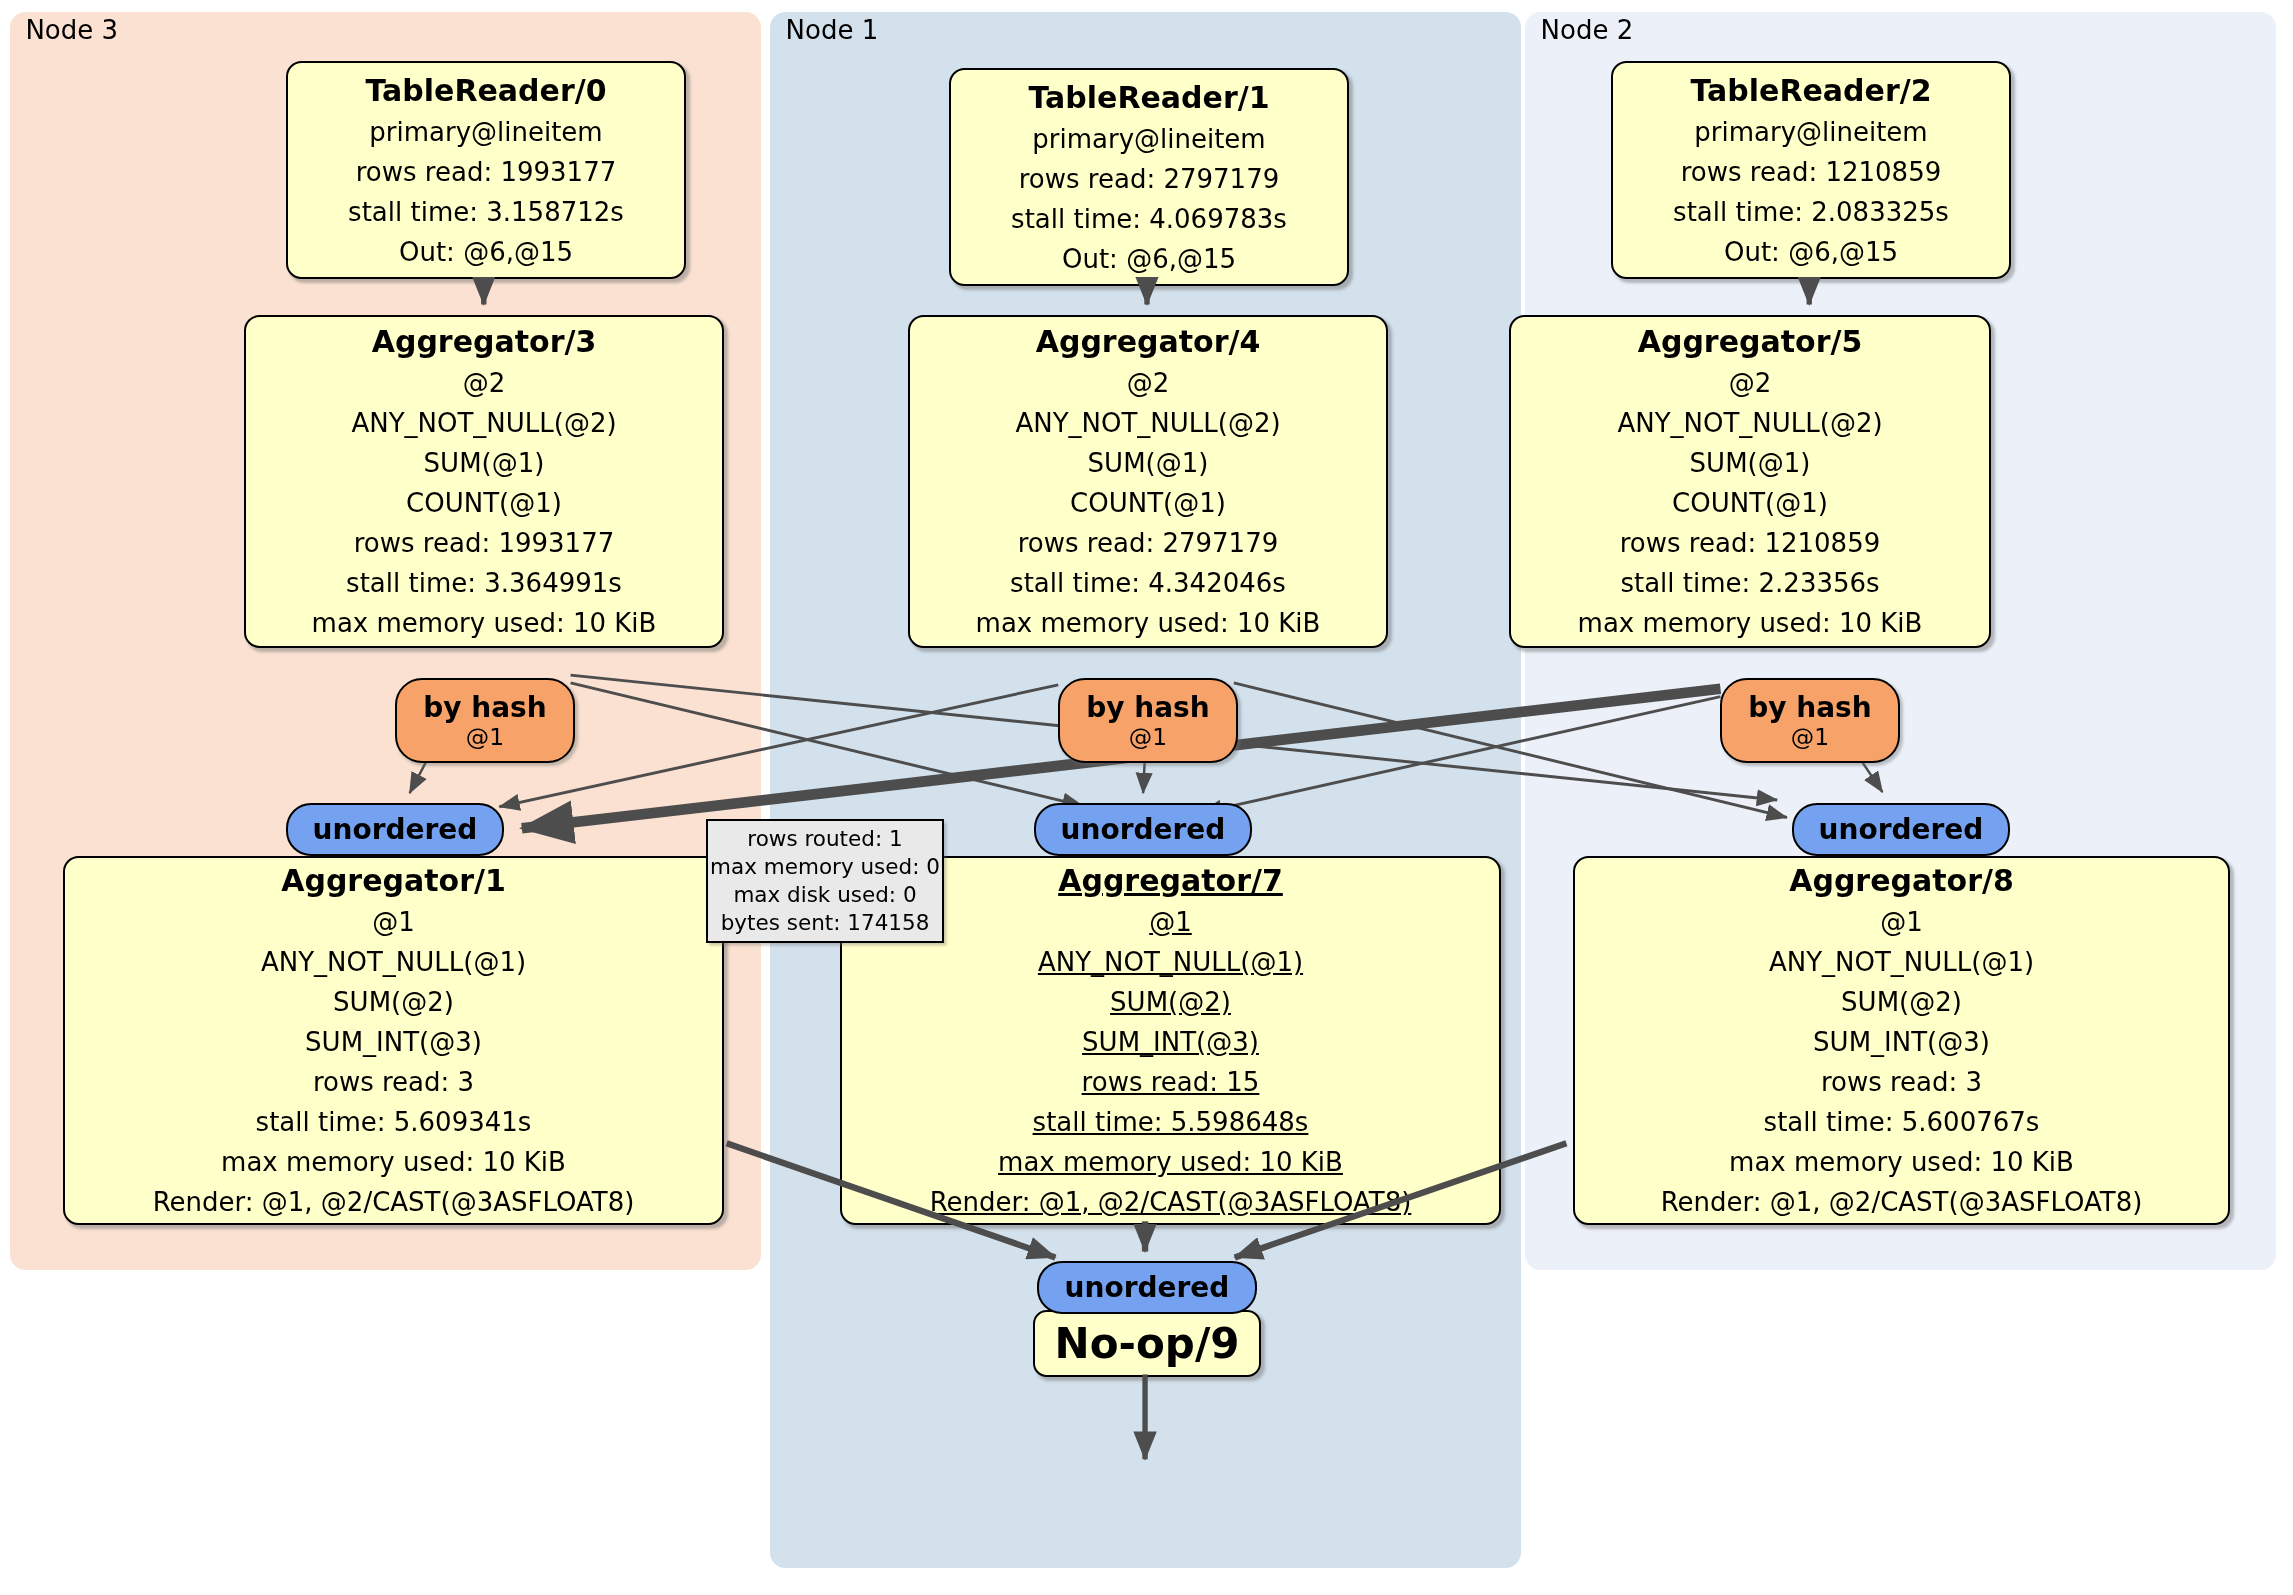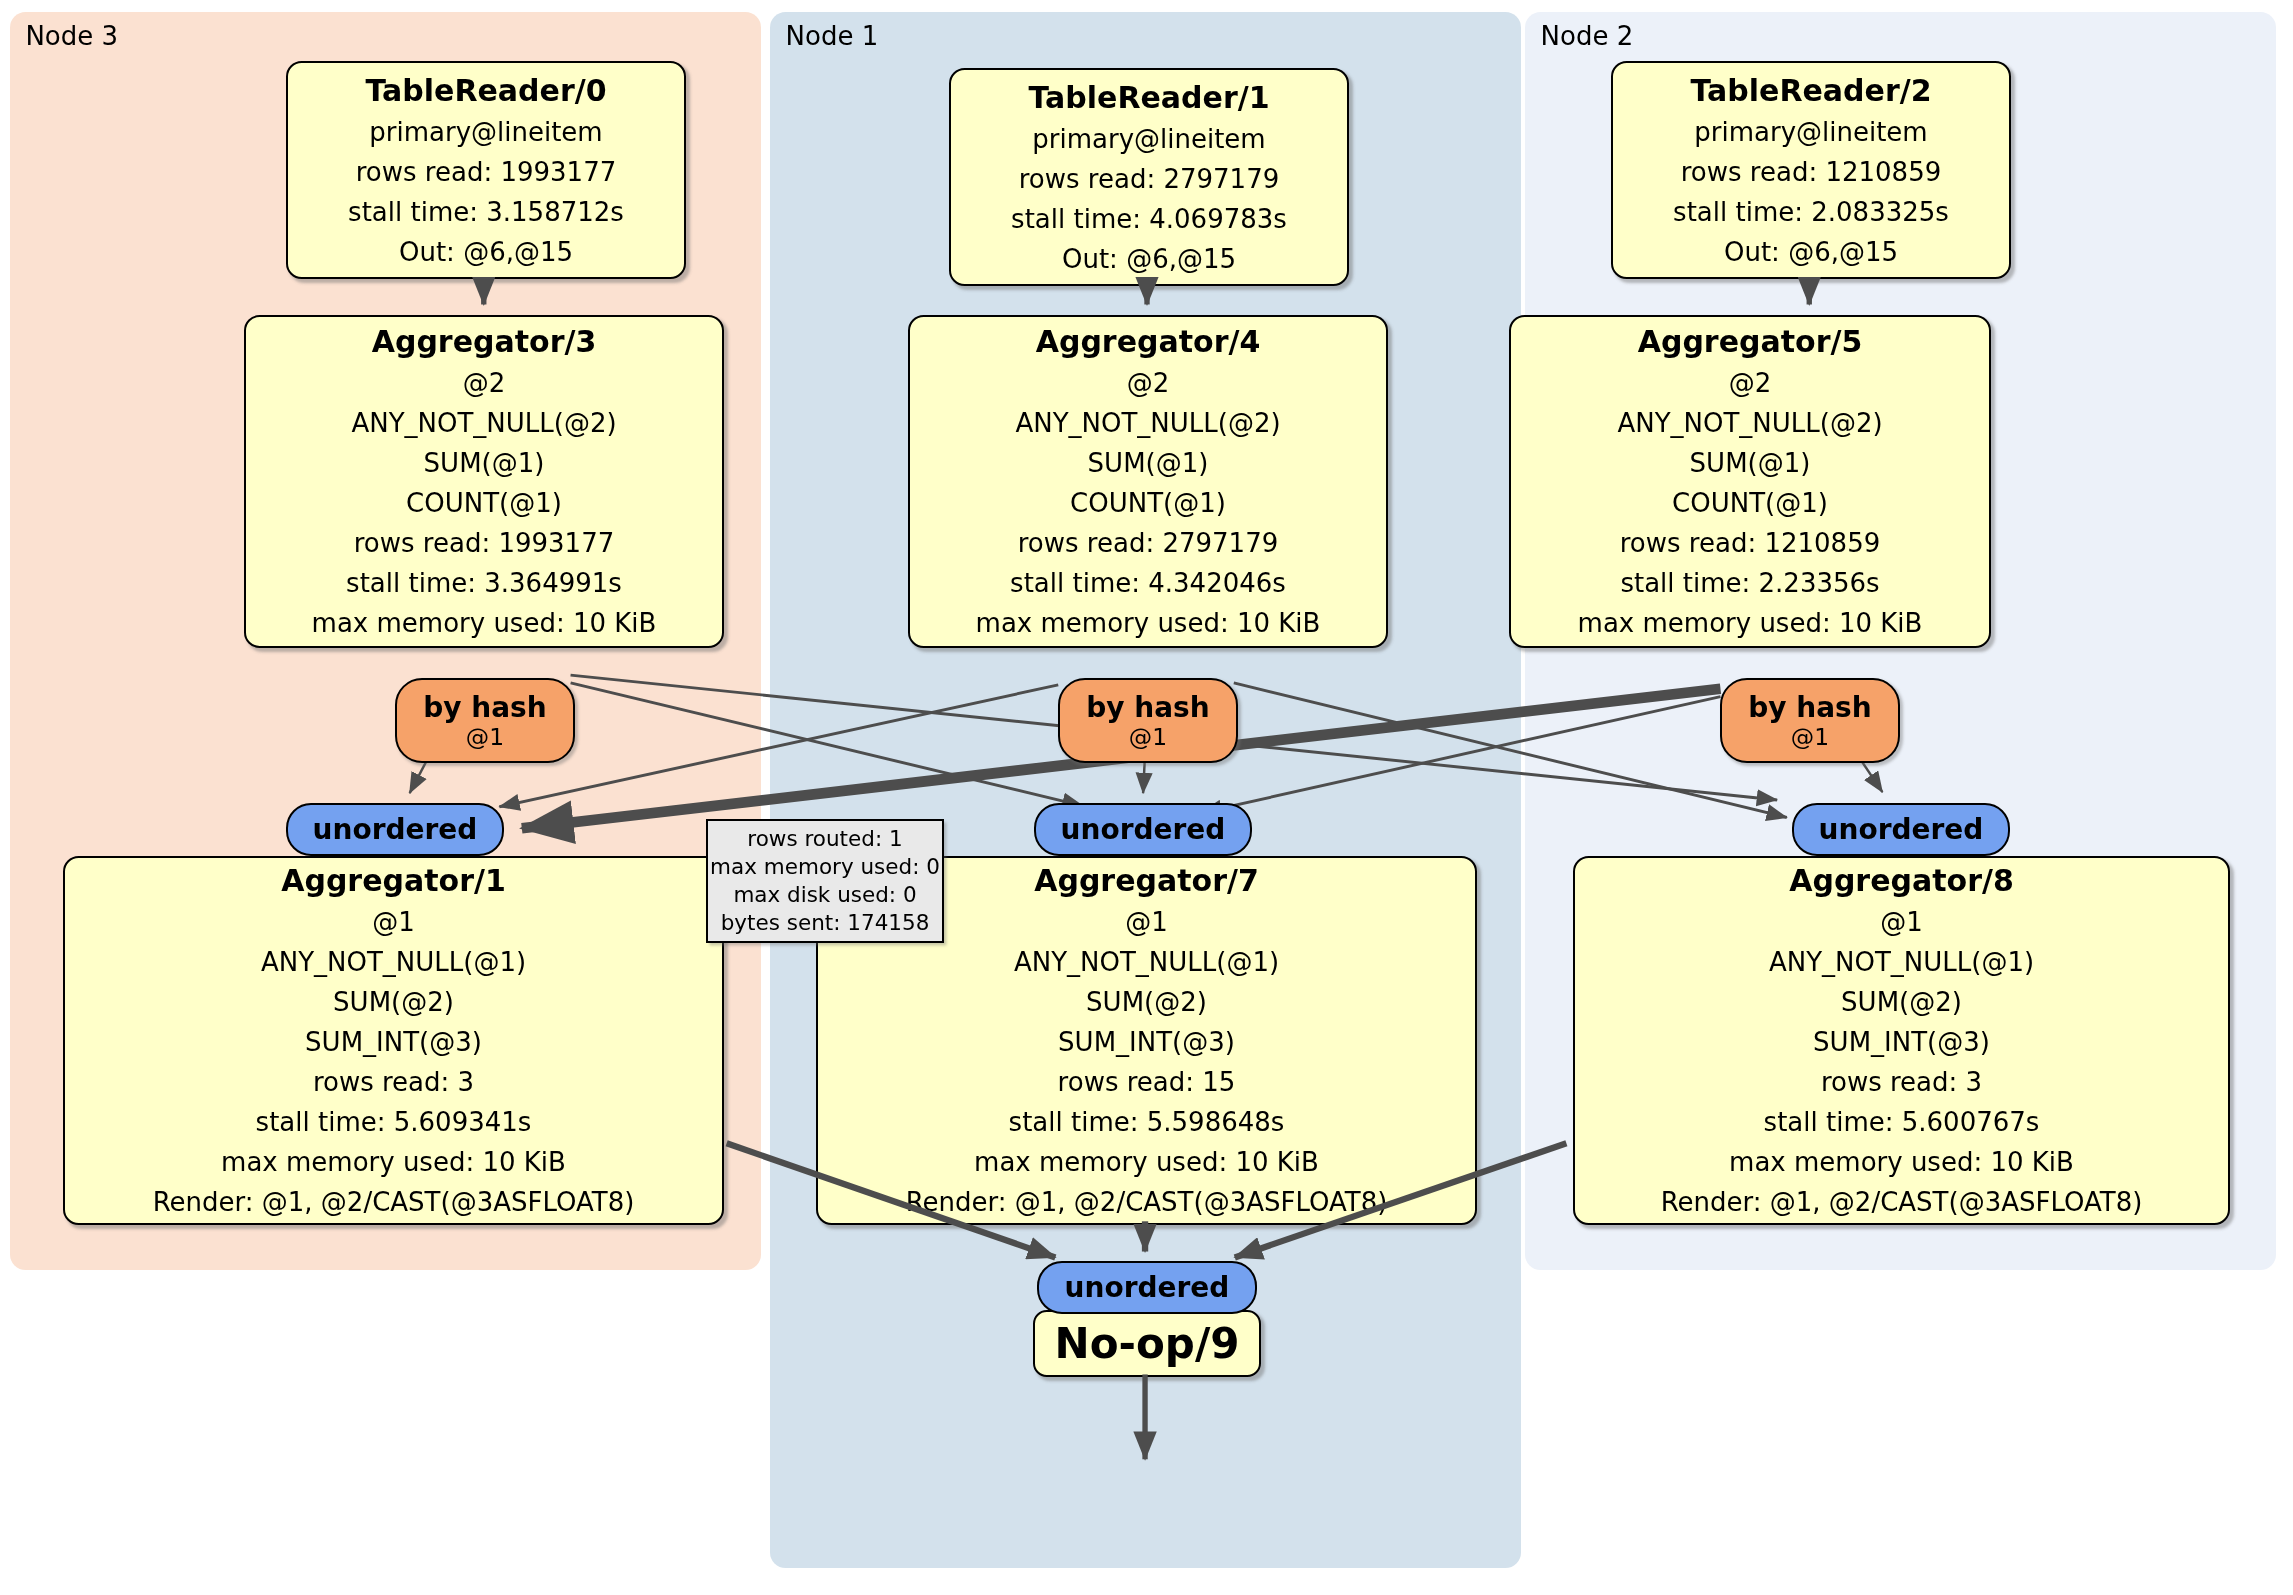--- a/index.html
+++ b/index.html
@@ -1,20 +1,20 @@
 <!DOCTYPE html>
 <html style="--panel_node3: #fbe1d1; --panel_node1: #d3e1ec; --panel_node2: #ecf1f9; --node_fill: #ffffc9; --router_fill: #f6a269; --stream_fill: #74a1f0; --edge: #4d4d4d; --tooltip_fill: #e9e9e9;"><head>
 <meta charset="utf-8">
 <style>
   html,body{margin:0;padding:0;background:#ffffff;}
   body{width:2294px;height:1596px;position:relative;overflow:hidden;
        font-family:"DejaVu Sans","Liberation Sans",sans-serif;color:#000;}
   .stage{position:absolute;left:0;top:0;width:2294px;height:1596px;}
   .panel{position:absolute;border-radius:15.6px;}
-  .panel-label{position:absolute;left:15.6px;top:9px;font-size:26px;}
+  .panel-label{position:absolute;left:15.6px;top:3px;font-size:26px;}
   .box{position:absolute;background:var(--node_fill,#ffffc9);border:2.9px solid #000;
        border-radius:15.6px;box-shadow:3.9px 3.9px 2.9px rgba(110,110,110,.45);
        display:flex;flex-direction:column;justify-content:center;align-items:center;
        text-align:center;font-size:26px;line-height:40px;}
   .box .title{font-weight:bold;font-size:30px;line-height:43px;}
   .minibox{position:absolute;background:var(--node_fill,#ffffc9);border:2.9px solid #000;
        border-radius:13.7px;box-shadow:3.9px 3.9px 2.9px rgba(110,110,110,.45);
        display:flex;justify-content:center;align-items:center;
        font-weight:bold;font-size:42px;}
   .router{position:absolute;background:var(--router_fill,#f6a269);border:2.9px solid #000;
@@ -106,21 +106,21 @@
     <div class="title">Aggregator/1</div>
     <div>@1</div>
     <div>ANY_NOT_NULL(@1)</div>
     <div>SUM(@2)</div>
     <div>SUM_INT(@3)</div>
     <div>rows read: 3</div>
     <div>stall time: 5.609341s</div>
     <div>max memory used: 10 KiB</div>
     <div>Render: @1, @2/CAST(@3ASFLOAT8)</div>
   </div>
-  <div class="box" style="left:816px;top:856px;width:657px;height:365px;">
+  <div class="box" style="left:840px;top:856px;width:657px;height:365px;text-decoration:underline;">
     <div class="title">Aggregator/7</div>
     <div>@1</div>
     <div>ANY_NOT_NULL(@1)</div>
     <div>SUM(@2)</div>
     <div>SUM_INT(@3)</div>
     <div>rows read: 15</div>
     <div>stall time: 5.598648s</div>
     <div>max memory used: 10 KiB</div>
     <div>Render: @1, @2/CAST(@3ASFLOAT8)</div>
   </div>

